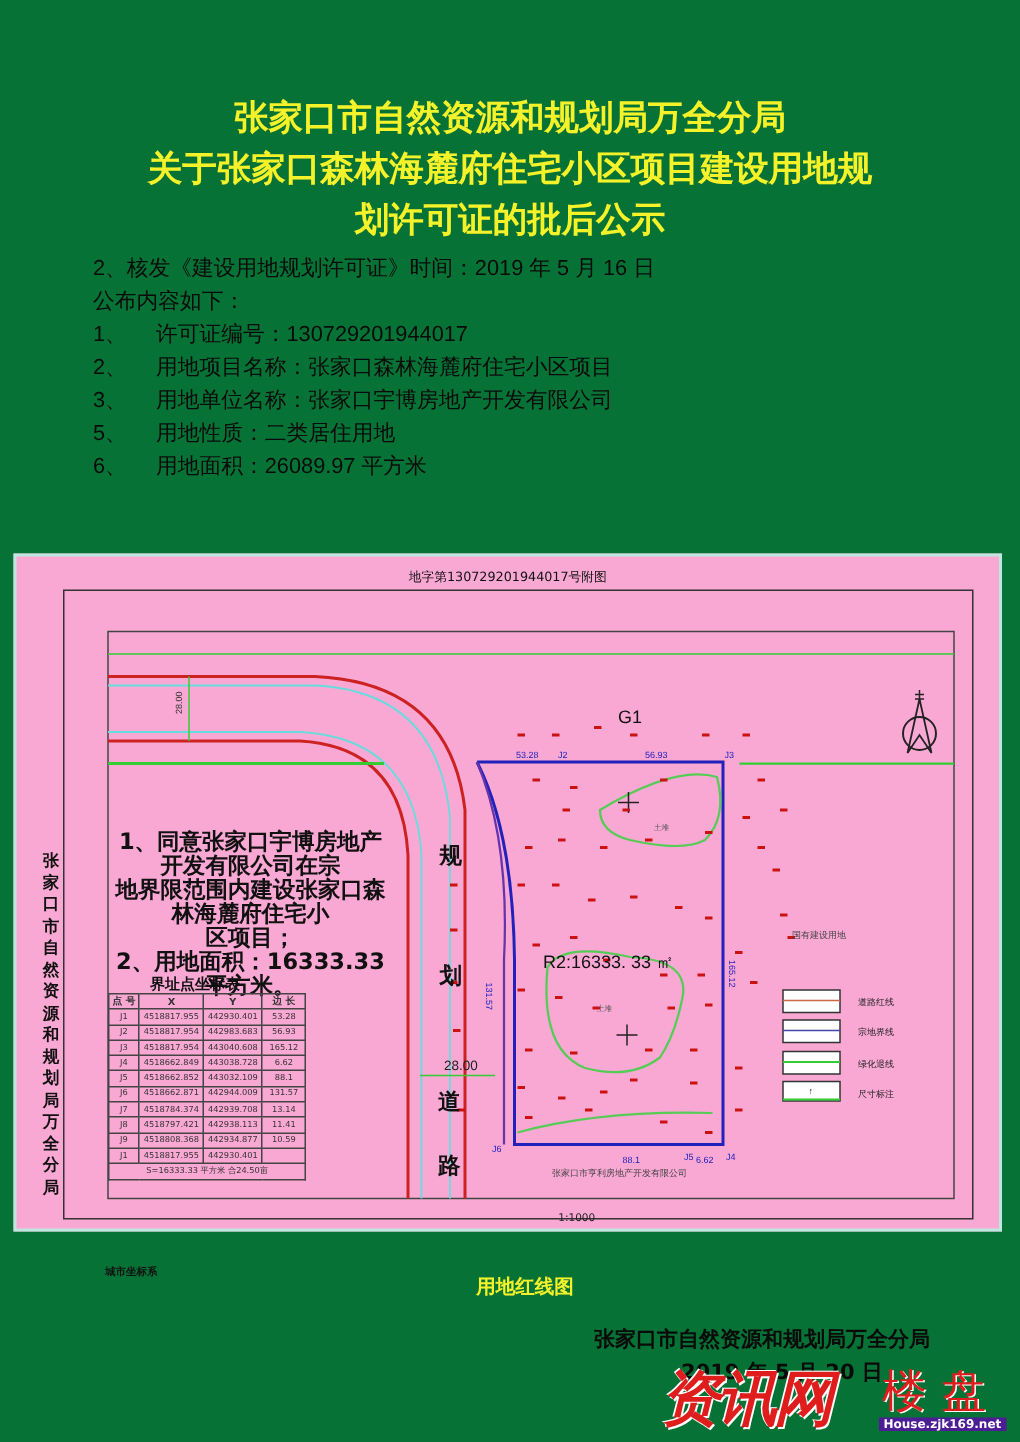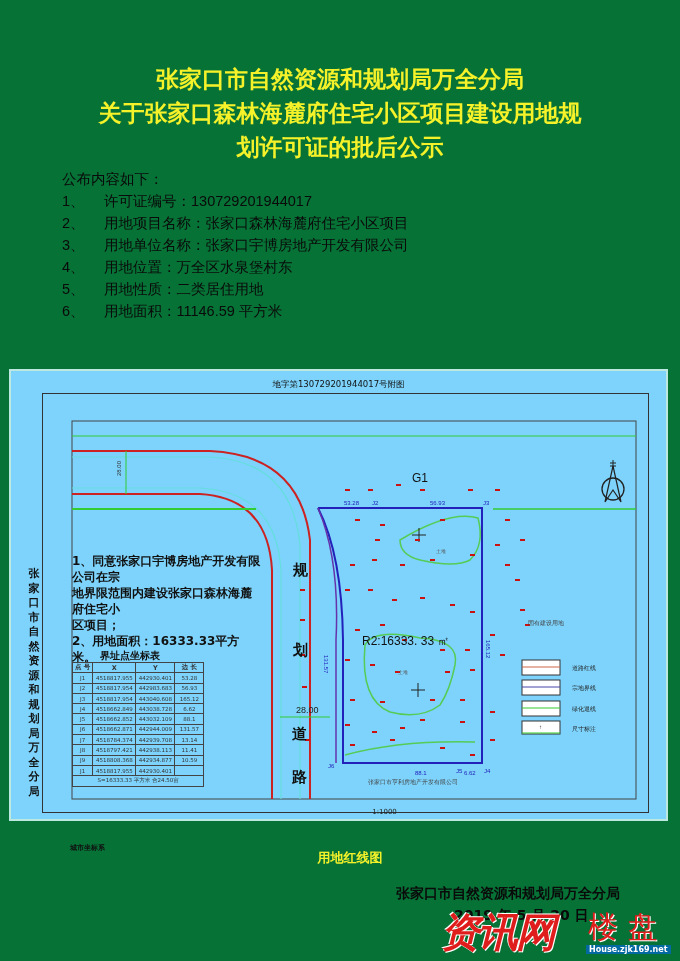--- a/index.html
+++ b/index.html
@@ -1,57 +1,57 @@
 <!DOCTYPE html>
 <html><head>
 <meta charset="utf-8">
 <style>
   html,body{margin:0;padding:0;}
   body{width:680px;height:961px;background:#077236;position:relative;overflow:hidden;font-family:"DejaVu Sans","Liberation Sans",sans-serif;}
   .title{position:absolute;left:0;width:680px;text-align:center;color:#f5f22a;font-weight:bold;font-size:23px;line-height:34px;}
   .info{position:absolute;left:62px;color:#0a0a0a;font-size:14.5px;line-height:22px;font-family:"Liberation Sans","DejaVu Sans",sans-serif;}
   .info .row{height:22px;white-space:nowrap;}
   .info .num{display:inline-block;width:42px;}
-  .mapframe{position:absolute;left:9px;top:369px;width:659px;height:452px;background:#7dd3fc;border:2px solid #bde8e0;box-sizing:border-box;}
+  .mapframe{position:absolute;left:9px;top:369px;width:659px;height:452px;background:#f9a8d4;border:2px solid #bde8e0;box-sizing:border-box;}
   .maptitle{position:absolute;left:0;top:8px;width:100%;text-align:center;font-size:8.5px;color:#111;}
   .scale{position:absolute;left:0;bottom:3px;width:100%;text-align:center;font-size:7px;color:#222;padding-left:46px;}
   .sidetext{position:absolute;left:16px;top:196px;width:14px;font-size:11px;line-height:14.5px;color:#111;text-align:center;font-weight:bold;}
   .innerframe{position:absolute;left:31px;top:22px;width:607px;height:420px;border:1.5px solid #333;box-sizing:border-box;}
   svg text{font-family:"Liberation Sans","DejaVu Sans",sans-serif;}
-  .note{position:absolute;left:72px;top:553px;width:190px;font-size:12px;line-height:16px;color:#111;font-weight:bold;}
+  .note{position:absolute;left:72px;top:553px;width:190px;font-size:15px;line-height:16px;color:#111;font-weight:bold;text-align:center;}
   .tbl-title{position:absolute;left:100px;top:649px;font-size:10px;font-weight:bold;color:#111;}
   table.coord{position:absolute;left:72px;top:662px;border-collapse:collapse;font-size:5.5px;color:#333;}
   table.coord td,table.coord th{border:1px solid #444;height:9.3px;padding:0 2px;text-align:center;font-weight:normal;white-space:nowrap;}
   table.coord th{font-size:6.5px;font-weight:bold;}
   .cs{position:absolute;left:70px;top:799px;font-size:7px;font-weight:bold;color:#111;margin-top:44px;}
   .caption{position:absolute;left:10px;width:680px;text-align:center;top:849px;color:#f5f22a;font-weight:bold;font-size:13px;}
   .sign{position:absolute;left:396px;top:882px;color:#0a0a0a;font-weight:bold;font-size:14px;line-height:22px;}
   .sign .date{padding-left:58px;}
   .wm{position:absolute;left:440px;top:905px;width:240px;height:56px;}
   .wm .big{position:absolute;left:0;top:0;font-size:40px;font-weight:bold;color:#e01d1d;font-style:italic;letter-spacing:-2px;text-shadow:1px 1px 0 #fff,-1px -1px 0 #fff;}
   .wm .lou{position:absolute;left:148px;top:2px;font-size:30px;font-weight:normal;color:#e01d1d;text-shadow:1px 1px 0 #fff;}
-  .wm .url{position:absolute;left:146px;top:40px;font-size:8px;color:#fff;background:#0369a1;padding:0 3px;font-weight:bold;}
+  .wm .url{position:absolute;left:146px;top:40px;font-size:8px;color:#fff;background:#4c1d95;padding:0 3px;font-weight:bold;}
 </style>
 </head>
 <body>
 
 <div class="title" style="top:62px;">
   <div>张家口市自然资源和规划局万全分局</div>
   <div>关于张家口森林海麓府住宅小区项目建设用地规</div>
   <div>划许可证的批后公示</div>
 </div>
 
 <div class="info" style="top:168px;">
+  <div class="row"><span>2、核发《建设用地规划许可证》时间：2019 年 5 月 16 日</span></div>
   <div class="row"><span>公布内容如下：</span></div>
   <div class="row"><span class="num">1、</span><span>许可证编号：130729201944017</span></div>
   <div class="row"><span class="num">2、</span><span>用地项目名称：张家口森林海麓府住宅小区项目</span></div>
   <div class="row"><span class="num">3、</span><span>用地单位名称：张家口宇博房地产开发有限公司</span></div>
-  <div class="row"><span class="num">4、</span><span>用地位置：万全区水泉堡村东</span></div>
   <div class="row"><span class="num">5、</span><span>用地性质：二类居住用地</span></div>
-  <div class="row"><span class="num">6、</span><span>用地面积：11146.59 平方米</span></div>
+  <div class="row"><span class="num">6、</span><span>用地面积：26089.97 平方米</span></div>
 </div>
 
 <div class="mapframe">
   <div class="maptitle">地字第130729201944017号附图</div>
   <div class="sidetext">张家口市自然资源和规划局万全分局</div>
   <div class="innerframe"></div>
   <div class="scale">1:1000</div>
 </div>
 
 <svg style="position:absolute;left:0;top:0;" width="680" height="961" viewBox="0 0 680 961">

